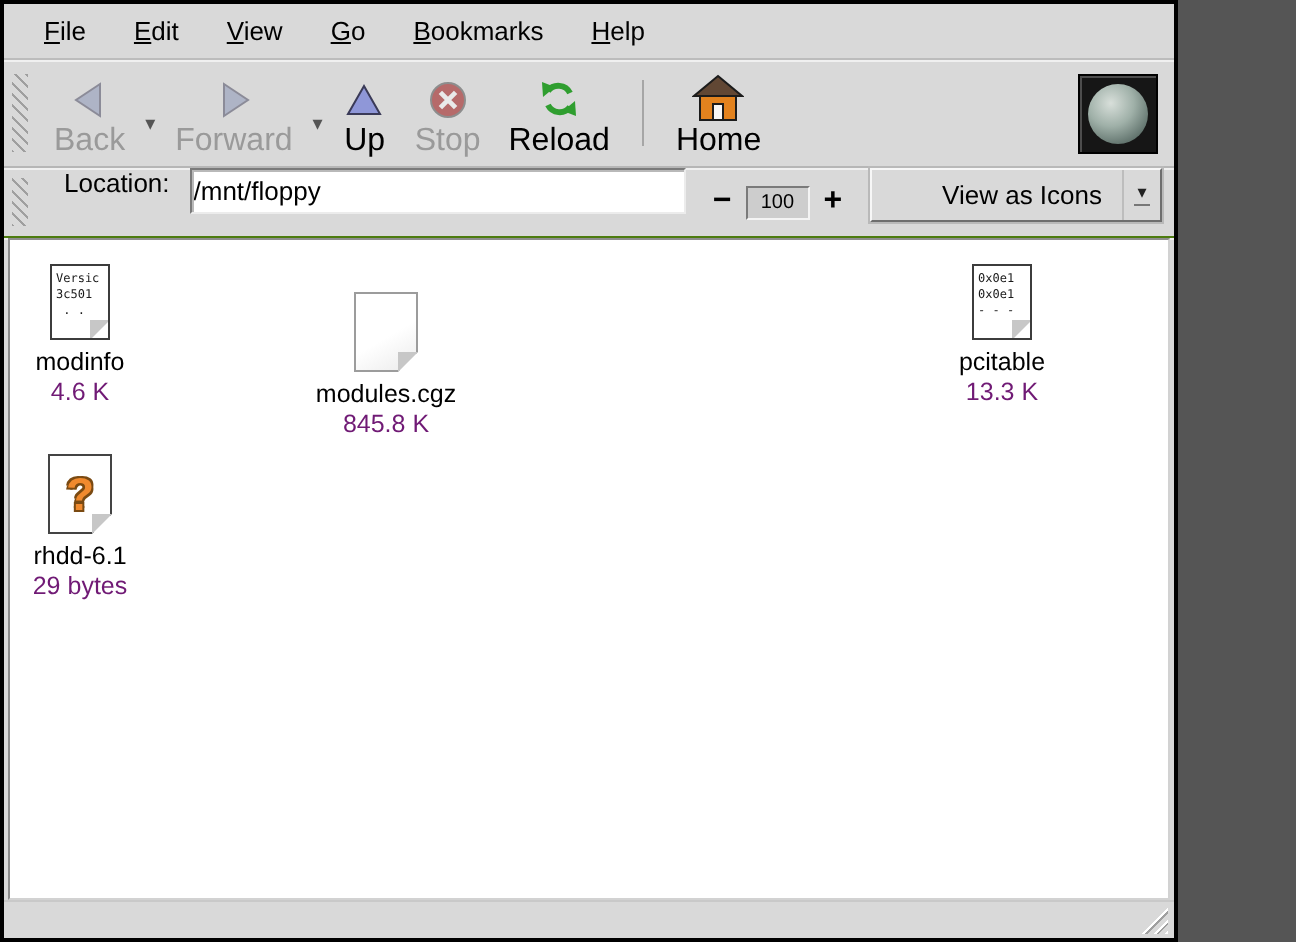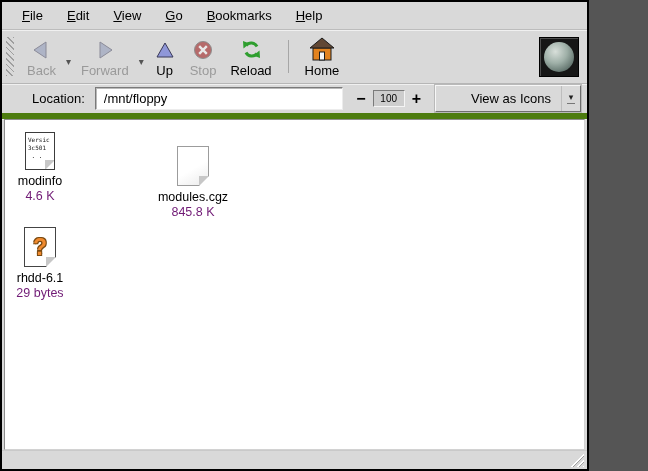--- a/index.html
+++ b/index.html
@@ -37,21 +37,21 @@
   .drag-handle {
     width: 8px; margin: 5px 6px 5px 4px;
     background: repeating-linear-gradient(45deg, #9f9f9f 0 1px, transparent 1px 4px);
   }
   .tbtn {
     display: flex; flex-direction: column;
     align-items: center; justify-content: flex-end;
     padding: 2px 7px 3px 7px; cursor: default;
   }
   .tbtn .ticon { height: 27px; display: flex; align-items: center; justify-content: center; }
-  .tbtn .tlabel { font-size: 13px; line-height: 15px; }
+  .tbtn .tlabel { font-size: 16px; line-height: 15px; }
   .tbtn.disabled .tlabel { color: #9a9a9a; }
   .chev {
     align-self: center; margin-top: 10px;
     font-size: 10px; color: #555; padding: 0 3px; cursor: default;
   }
   .vsep { width: 1px; background: #a6a6a6; margin: 8px 9px; }
   .tspacer { flex: 1; }
   .throbber {
     width: 40px; height: 40px; align-self: center;
     background: #161616; border: 1px solid #000;
@@ -60,30 +60,30 @@
     margin-right: 2px;
   }
   .throbber-sphere {
     width: 30px; height: 30px; border-radius: 50%;
     background: radial-gradient(circle at 38% 32%, #d8dfda, #9fb0a8 42%, #5f716b 78%, #43524c 100%);
   }
 
   
   .locbar {
     height: 35px; flex: 0 0 35px;
-    display: flex; align-items: center;
+    display: flex; 
     padding-right: 6px;
-    border-bottom: 6px solid #4d7c0f;
+    border-bottom: 1px solid #4d7c0f;
     box-shadow: 0 1px 0 #f0f0f0;
   }
   .loc-label { margin: 0 10px 0 12px; }
   .loc-input {
     flex: 1; height: 23px;
     font: 13px "Liberation Sans", sans-serif;
-    padding: 0 8px; background: #fff; color:#000;
+    padding: 0 1px; background: #fff; color:#000;
     border: 1px solid;
     border-color: #7a7a7a #ececec #ececec #7a7a7a;
     box-shadow: inset 1px 1px 0 #b9b9b9;
     outline: none;
   }
   .zoomctl { display: flex; align-items: center; margin: 0 10px 0 9px; }
   .zoom-minus, .zoom-plus {
     font-weight: bold; font-size: 16px; line-height: 16px;
     padding: 0 4px; cursor: default;
   }
@@ -290,20 +290,29 @@
         <div class="fname">modinfo</div>
         <div class="fsize">4.6 K</div>
       </div>
       <div class="fitem" style="left: 188px; top: 24px;">
         <div class="ficon-wrap">
           <div class="page page-plain"></div>
         </div>
         <div class="fname">modules.cgz</div>
         <div class="fsize">845.8 K</div>
       </div>
+      <div class="fitem" style="left: 496px; top: 8px;">
+        <div class="ficon-wrap">
+          <div class="page page-text">0x0e1
+0x0e1
+- - -</div>
+        </div>
+        <div class="fname">pcitable</div>
+        <div class="fsize">13.3 K</div>
+      </div>
       <div class="fitem" style="left: 35px; top: 105px;">
         <div class="ficon-wrap">
           <div class="page page-unknown">
             <span class="qmark">?</span>
           </div>
         </div>
         <div class="fname">rhdd-6.1</div>
         <div class="fsize">29 bytes</div>
       </div>
     </div>

